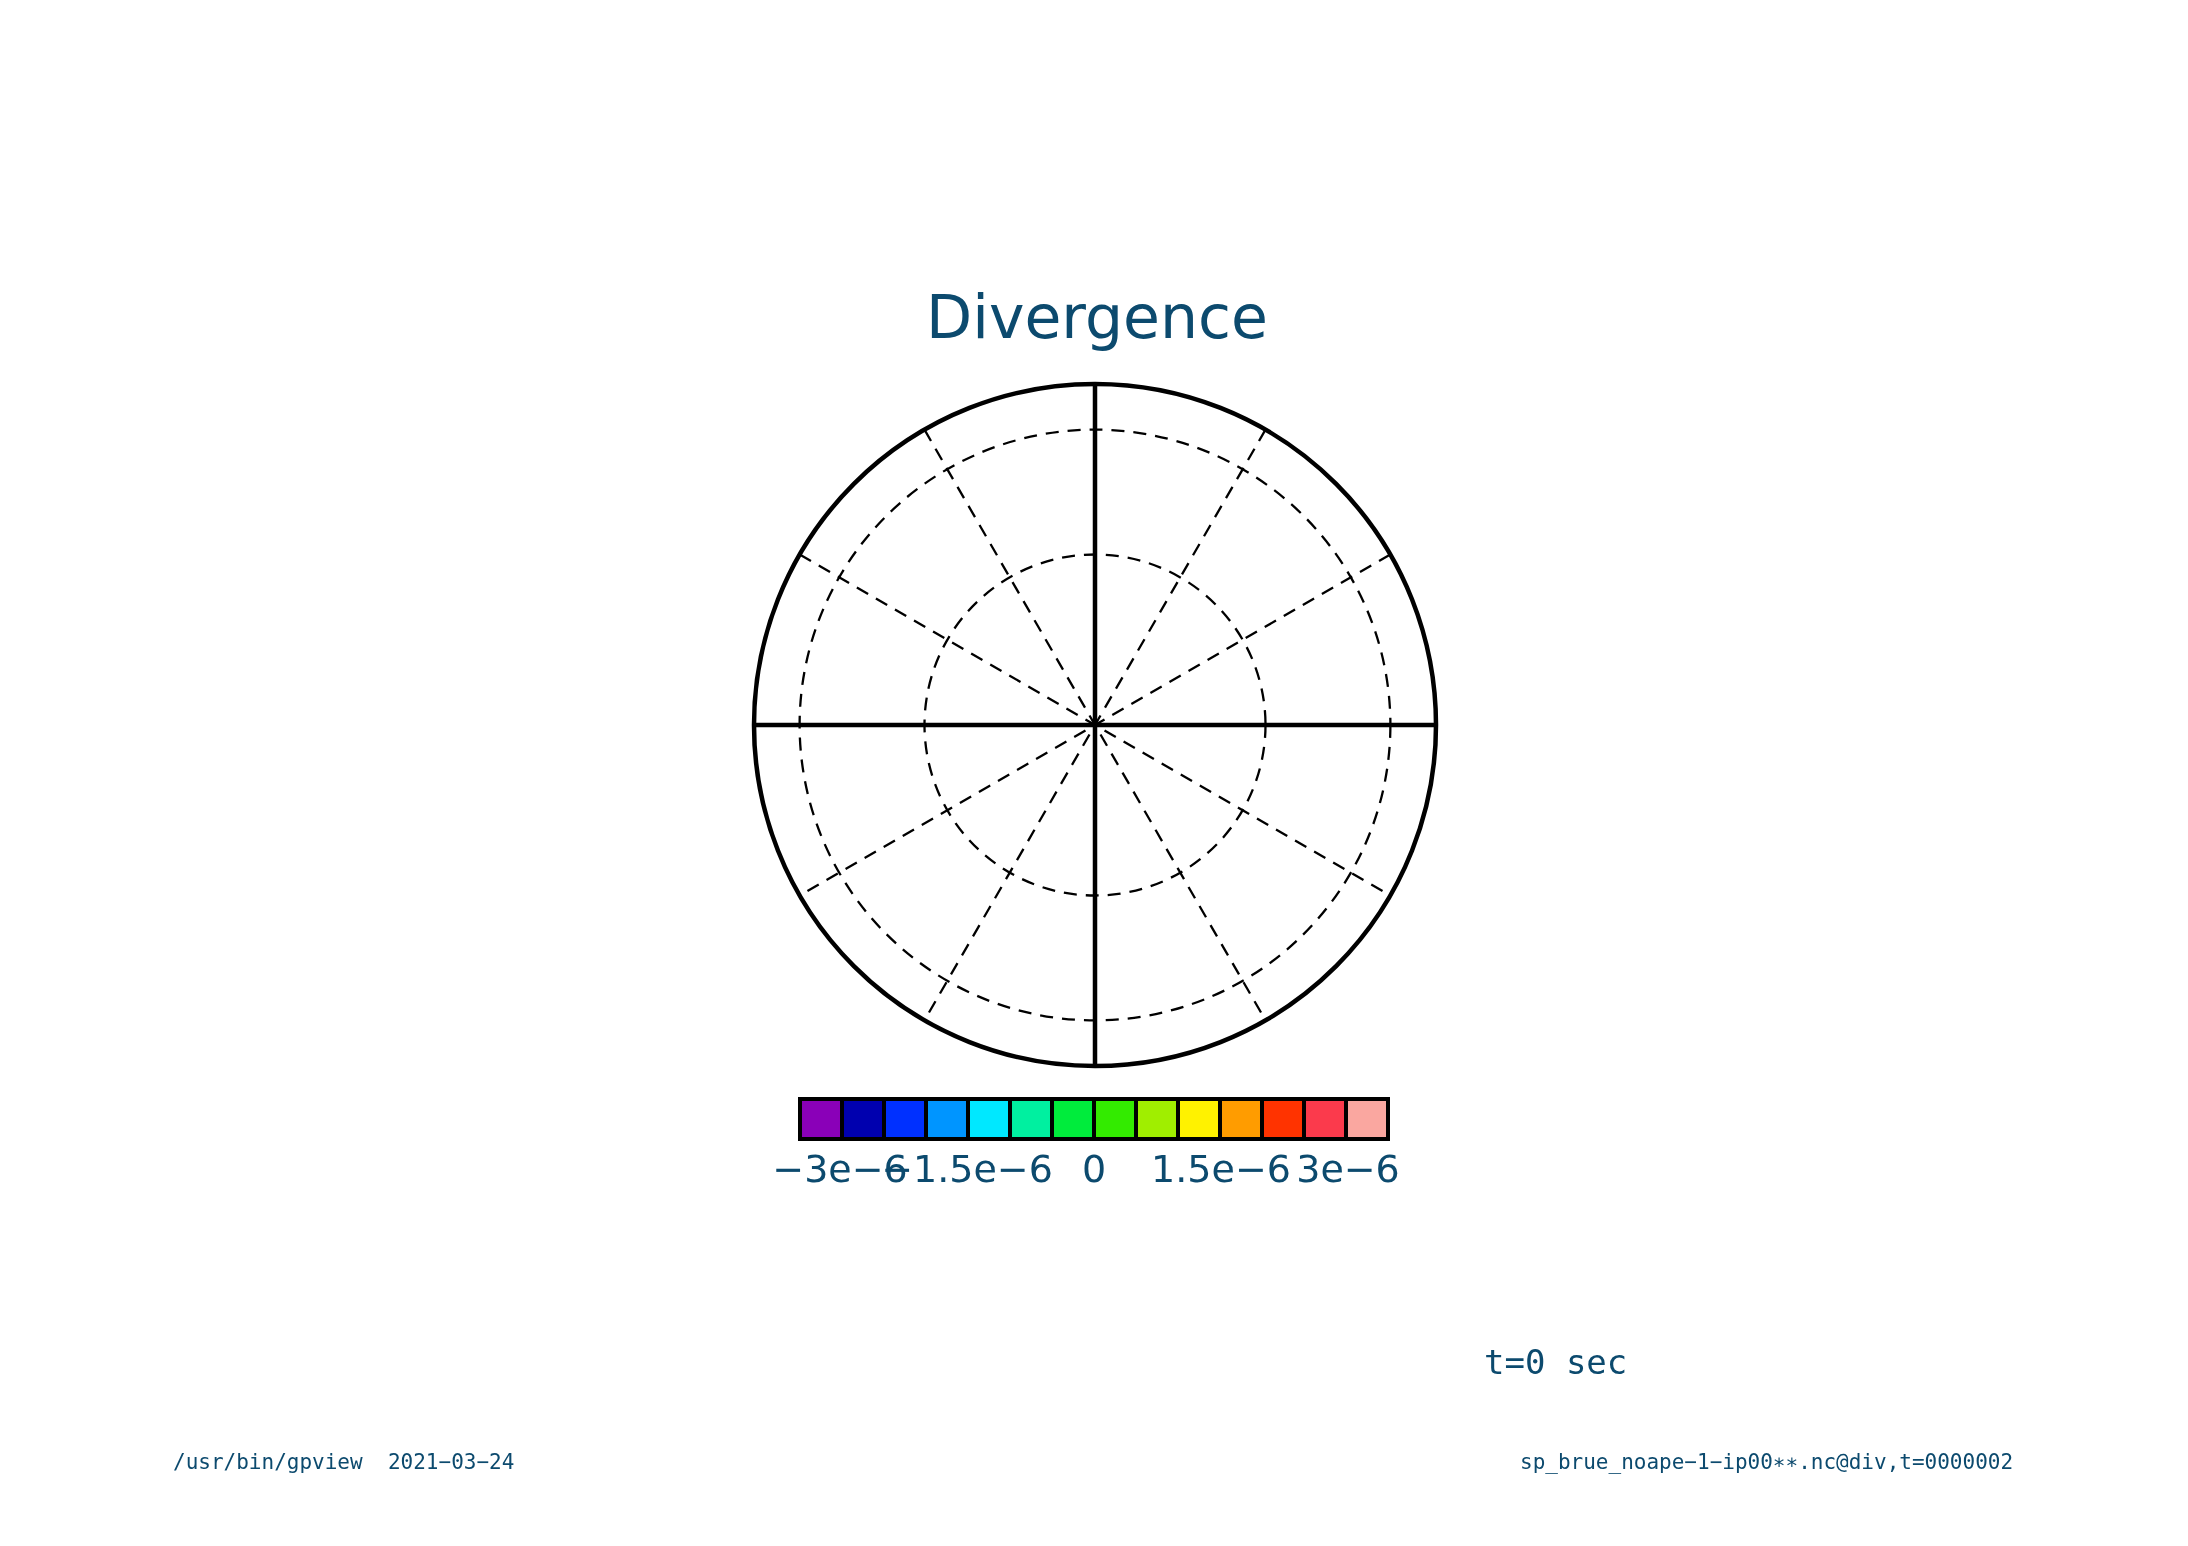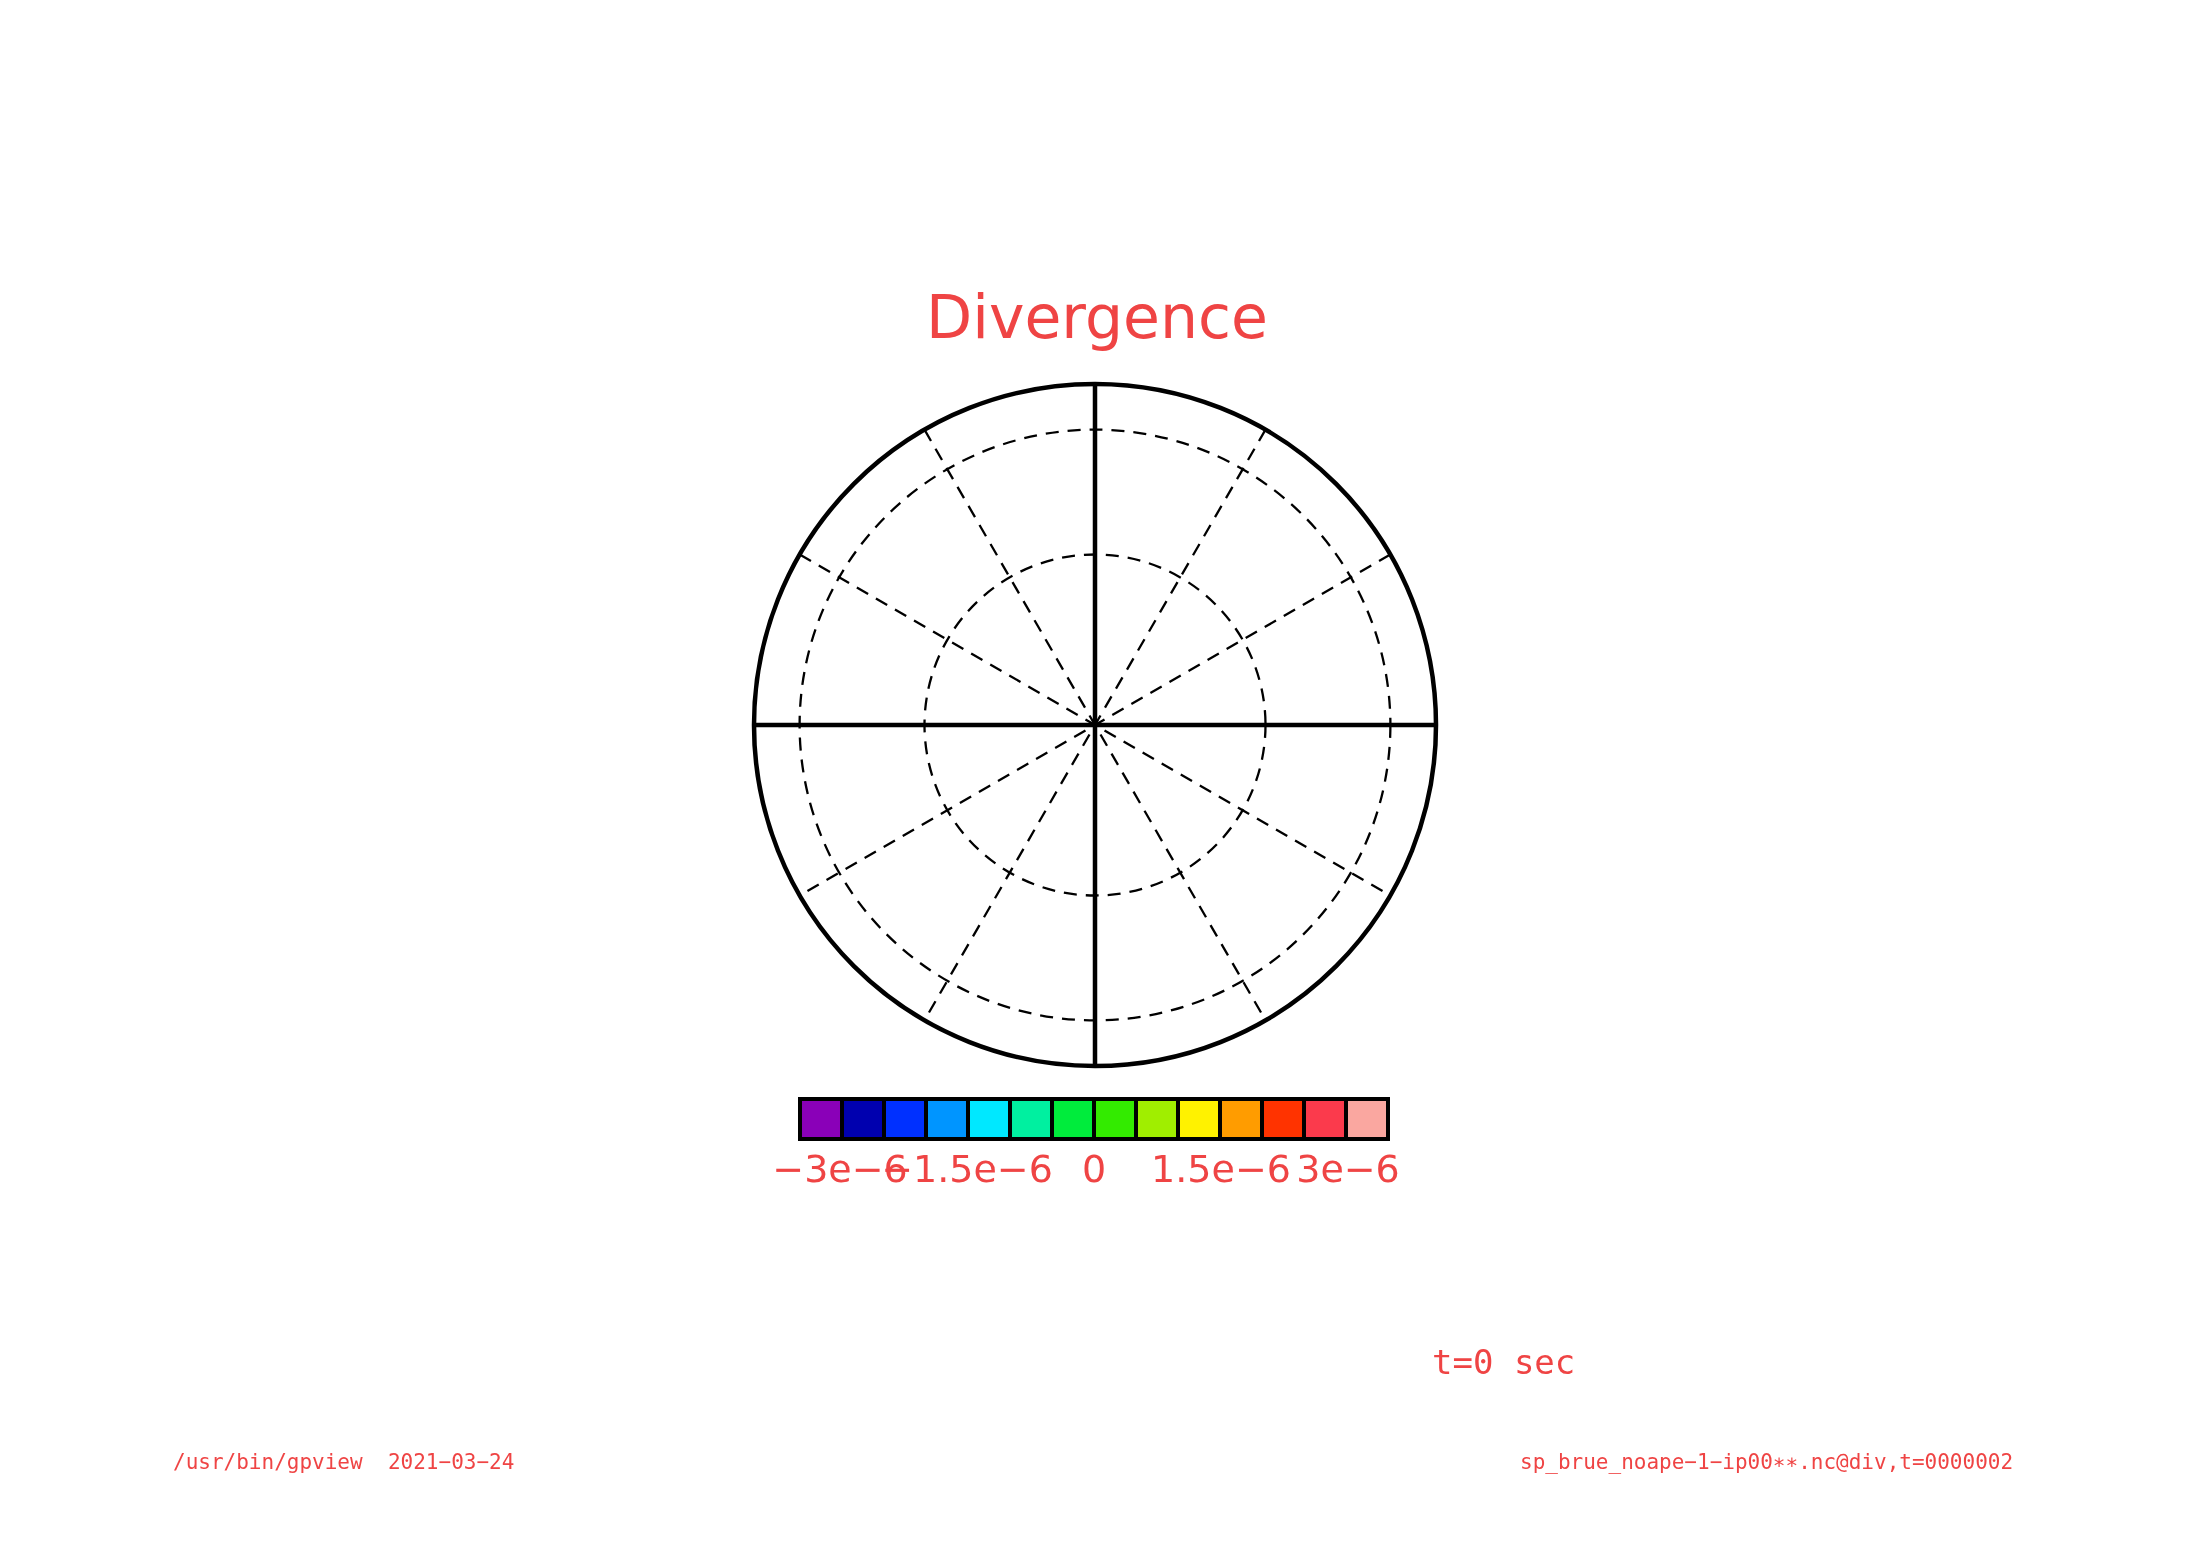--- a/index.html
+++ b/index.html
@@ -3,21 +3,21 @@
 <meta charset="utf-8">
 <style>
   html, body { margin: 0; padding: 0; background: #ffffff; }
   .page {
     position: relative;
     width: 2188px;
     height: 1546px;
     background: #ffffff;
     overflow: hidden;
     font-family: "DejaVu Sans", sans-serif;
-    color: #ef4444;
+    color: #0c4a6e;
   }
   .title {
     position: absolute;
     top: 287px;
     left: 1097px;
     transform: translateX(-50%);
     font-size: 60px;
     line-height: 1;
     white-space: nowrap;
     font-family: "DejaVu Sans", sans-serif;
@@ -48,21 +48,21 @@
     white-space: nowrap;
     font-family: "DejaVu Sans", sans-serif;
   }
   .cb-l0 { left: 840px; }
   .cb-l1 { left: 967px; }
   .cb-l2 { left: 1094px; }
   .cb-l3 { left: 1221px; }
   .cb-l4 { left: 1348px; }
   .time-label {
     position: absolute;
-    left: 1432px;
+    left: 1484px;
     top: 1345px;
     font-size: 34px;
     line-height: 1;
     white-space: pre;
     font-family: "DejaVu Sans Mono", monospace;
   }
   .footer-left {
     position: absolute;
     left: 173px;
     top: 1452px;

